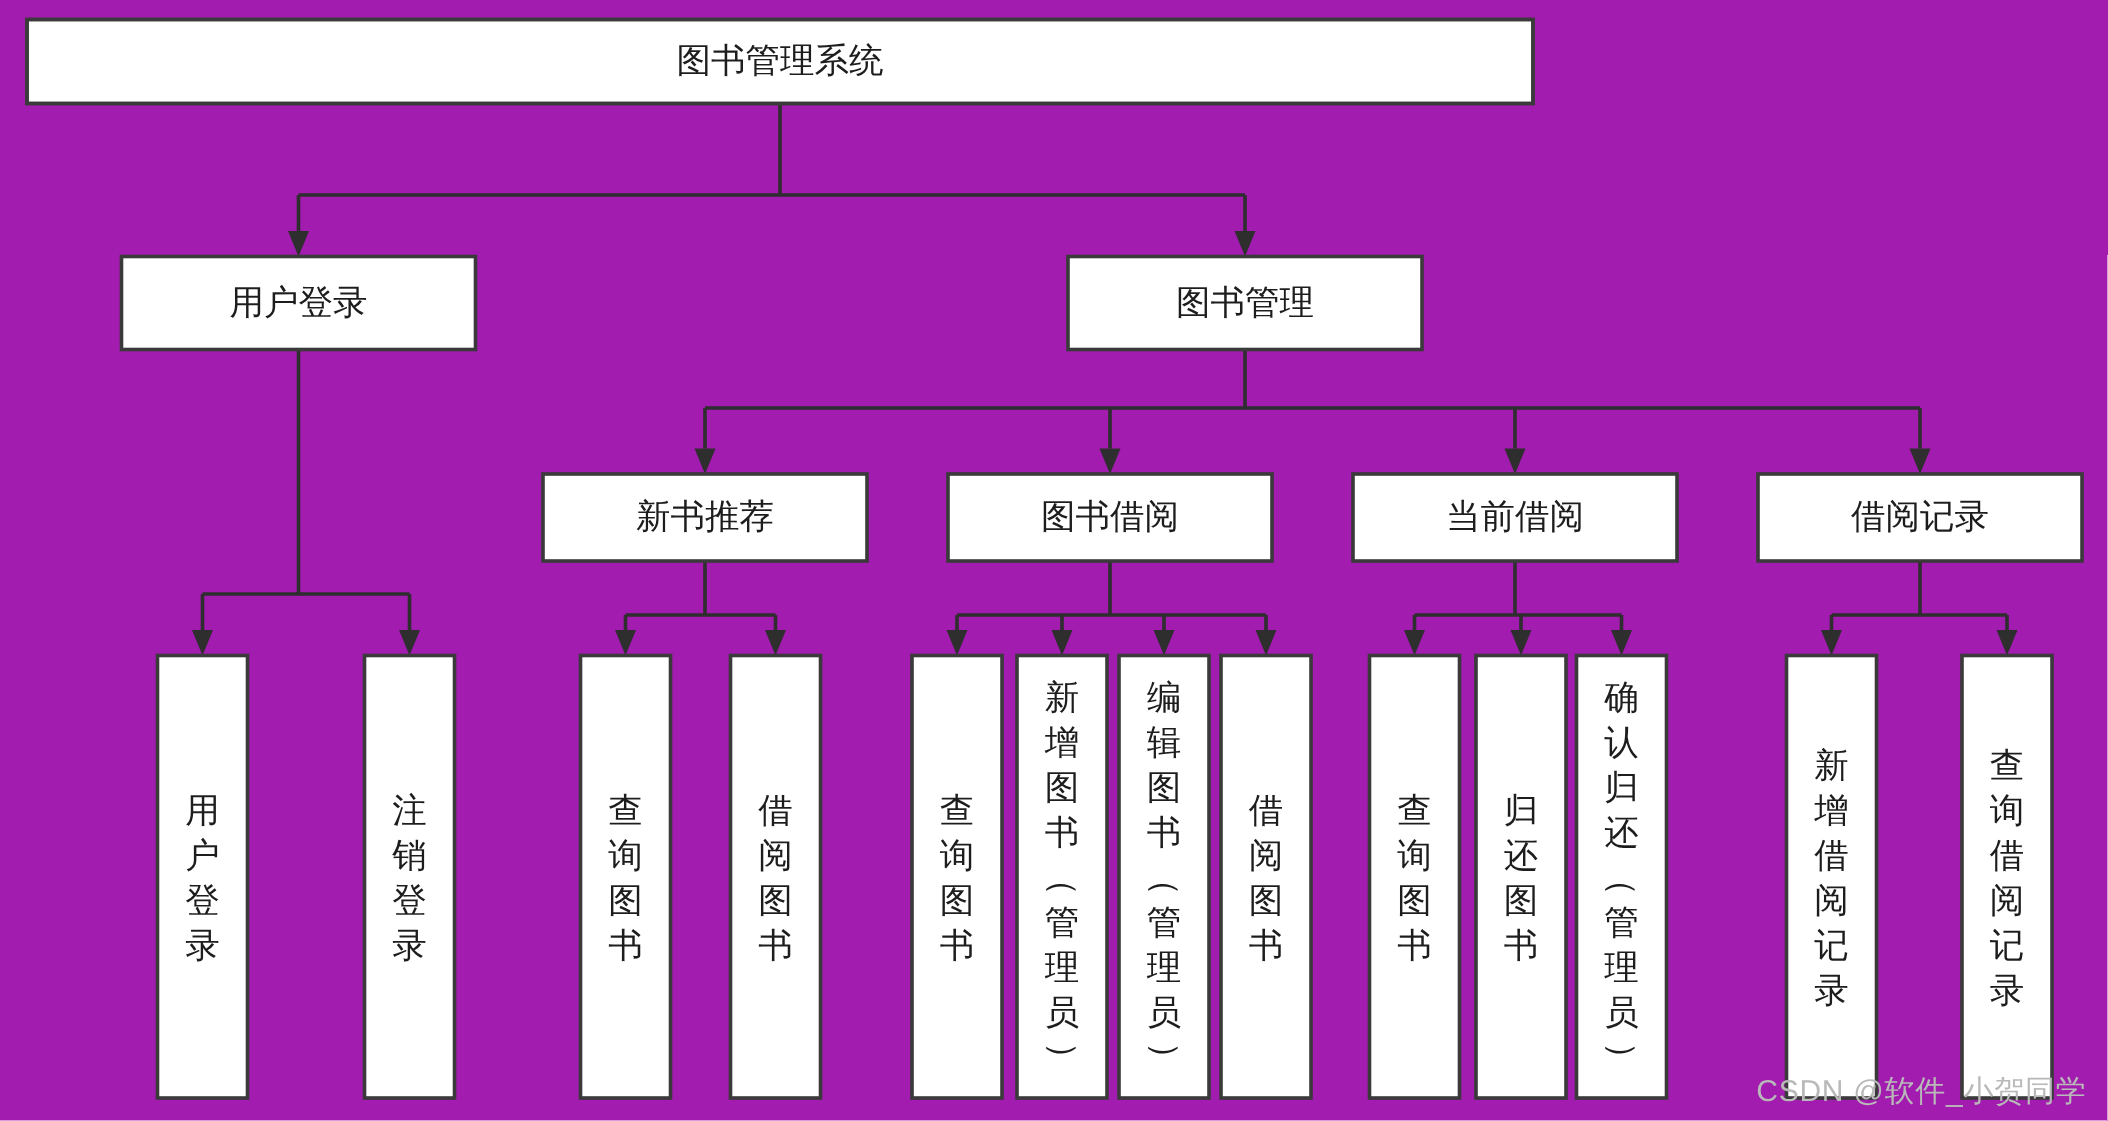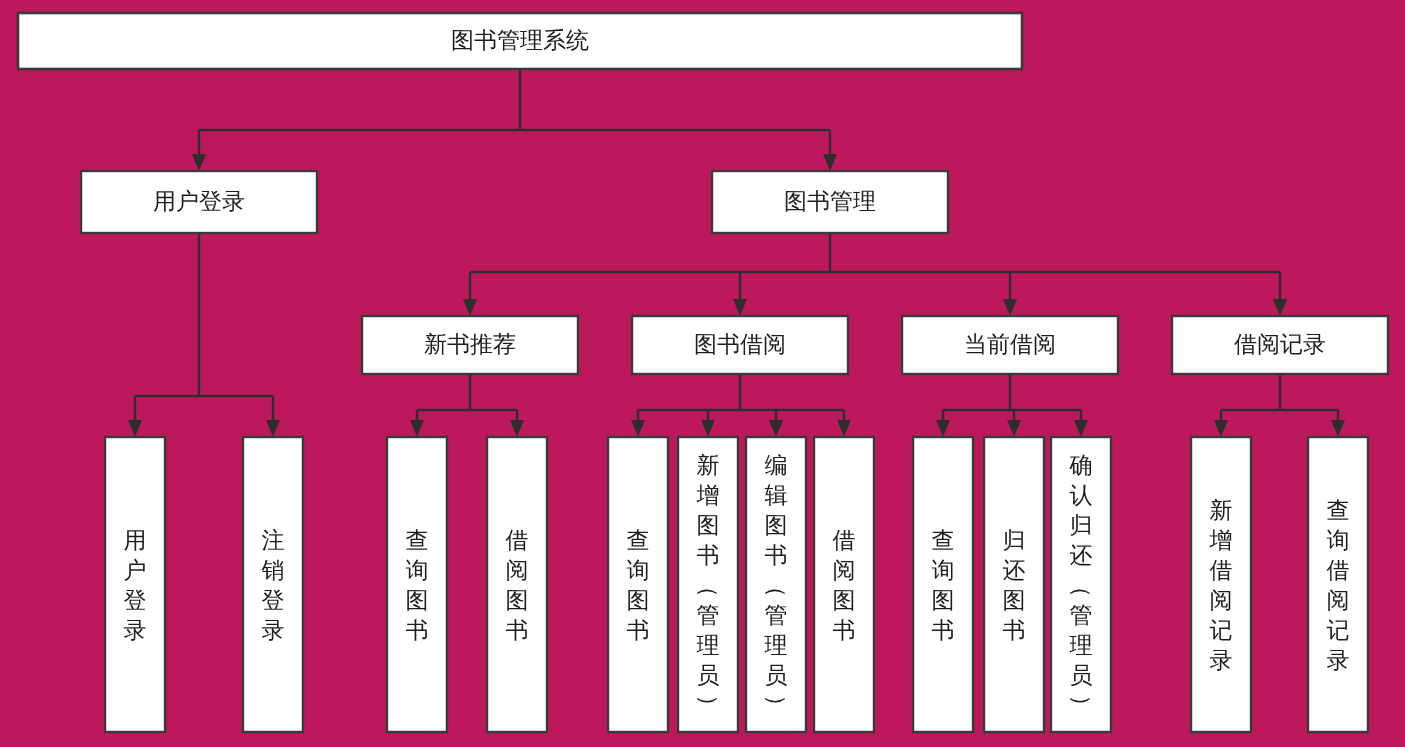--- a/index.html
+++ b/index.html
@@ -8,21 +8,21 @@
     padding: 0;
     background: #ffffff;
   }
   body {
     font-family: "Liberation Sans", "DejaVu Sans", sans-serif;
   }
   #diagram-root {
     position: relative;
     width: 1405px;
     height: 747px;
-    background: #be185d;
+    background: #a21caf;
     overflow: hidden;
   }
   svg#flow-svg {
     position: absolute;
     left: 0;
     top: 0;
     width: 1405px;
     height: 747px;
     display: block;
   }
@@ -269,13 +269,14 @@
           <rect x="1308" y="437" width="60" height="295" class="leaf-box"></rect>
           <text x="1338" y="517.9" class="leaf-label">查</text>
           <text x="1338" y="547.9" class="leaf-label">询</text>
           <text x="1338" y="577.9" class="leaf-label">借</text>
           <text x="1338" y="607.9" class="leaf-label">阅</text>
           <text x="1338" y="637.9" class="leaf-label">记</text>
           <text x="1338" y="667.9" class="leaf-label">录</text>
         </g>
       </g>
   </svg>
+  <div class="watermark-text">CSDN @软件_小贺同学</div>
 </div>
 
 </body></html>

